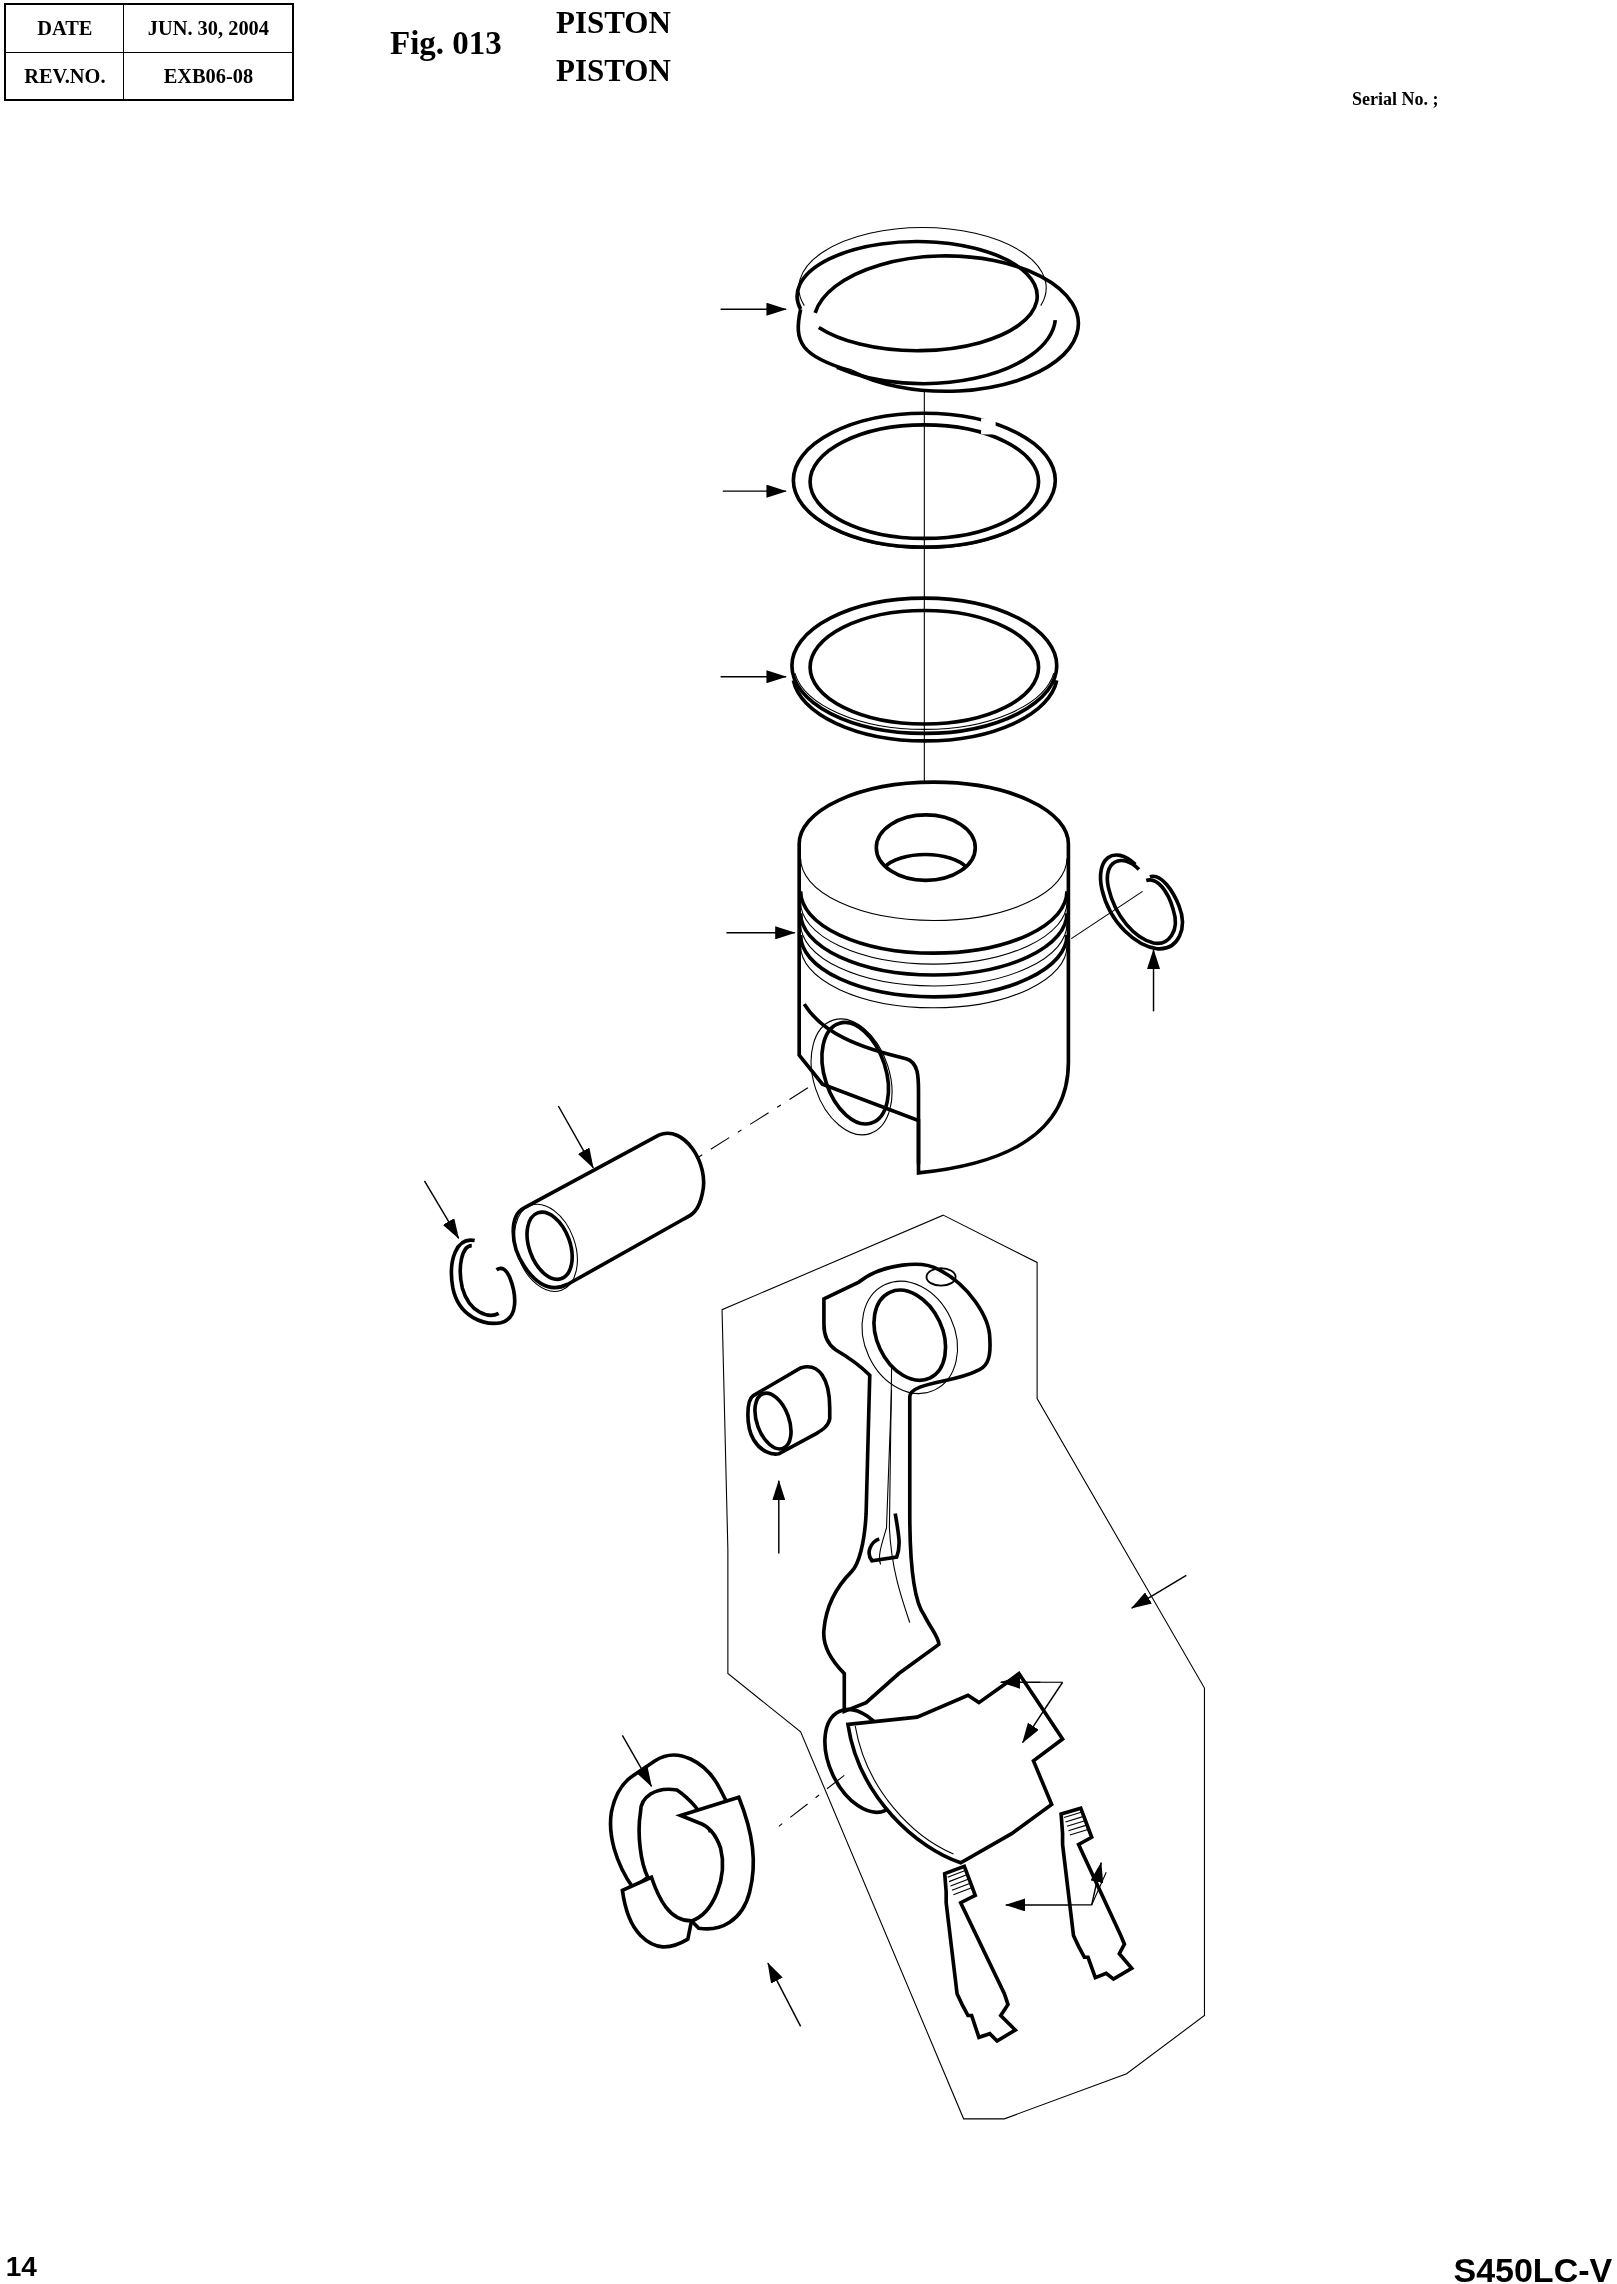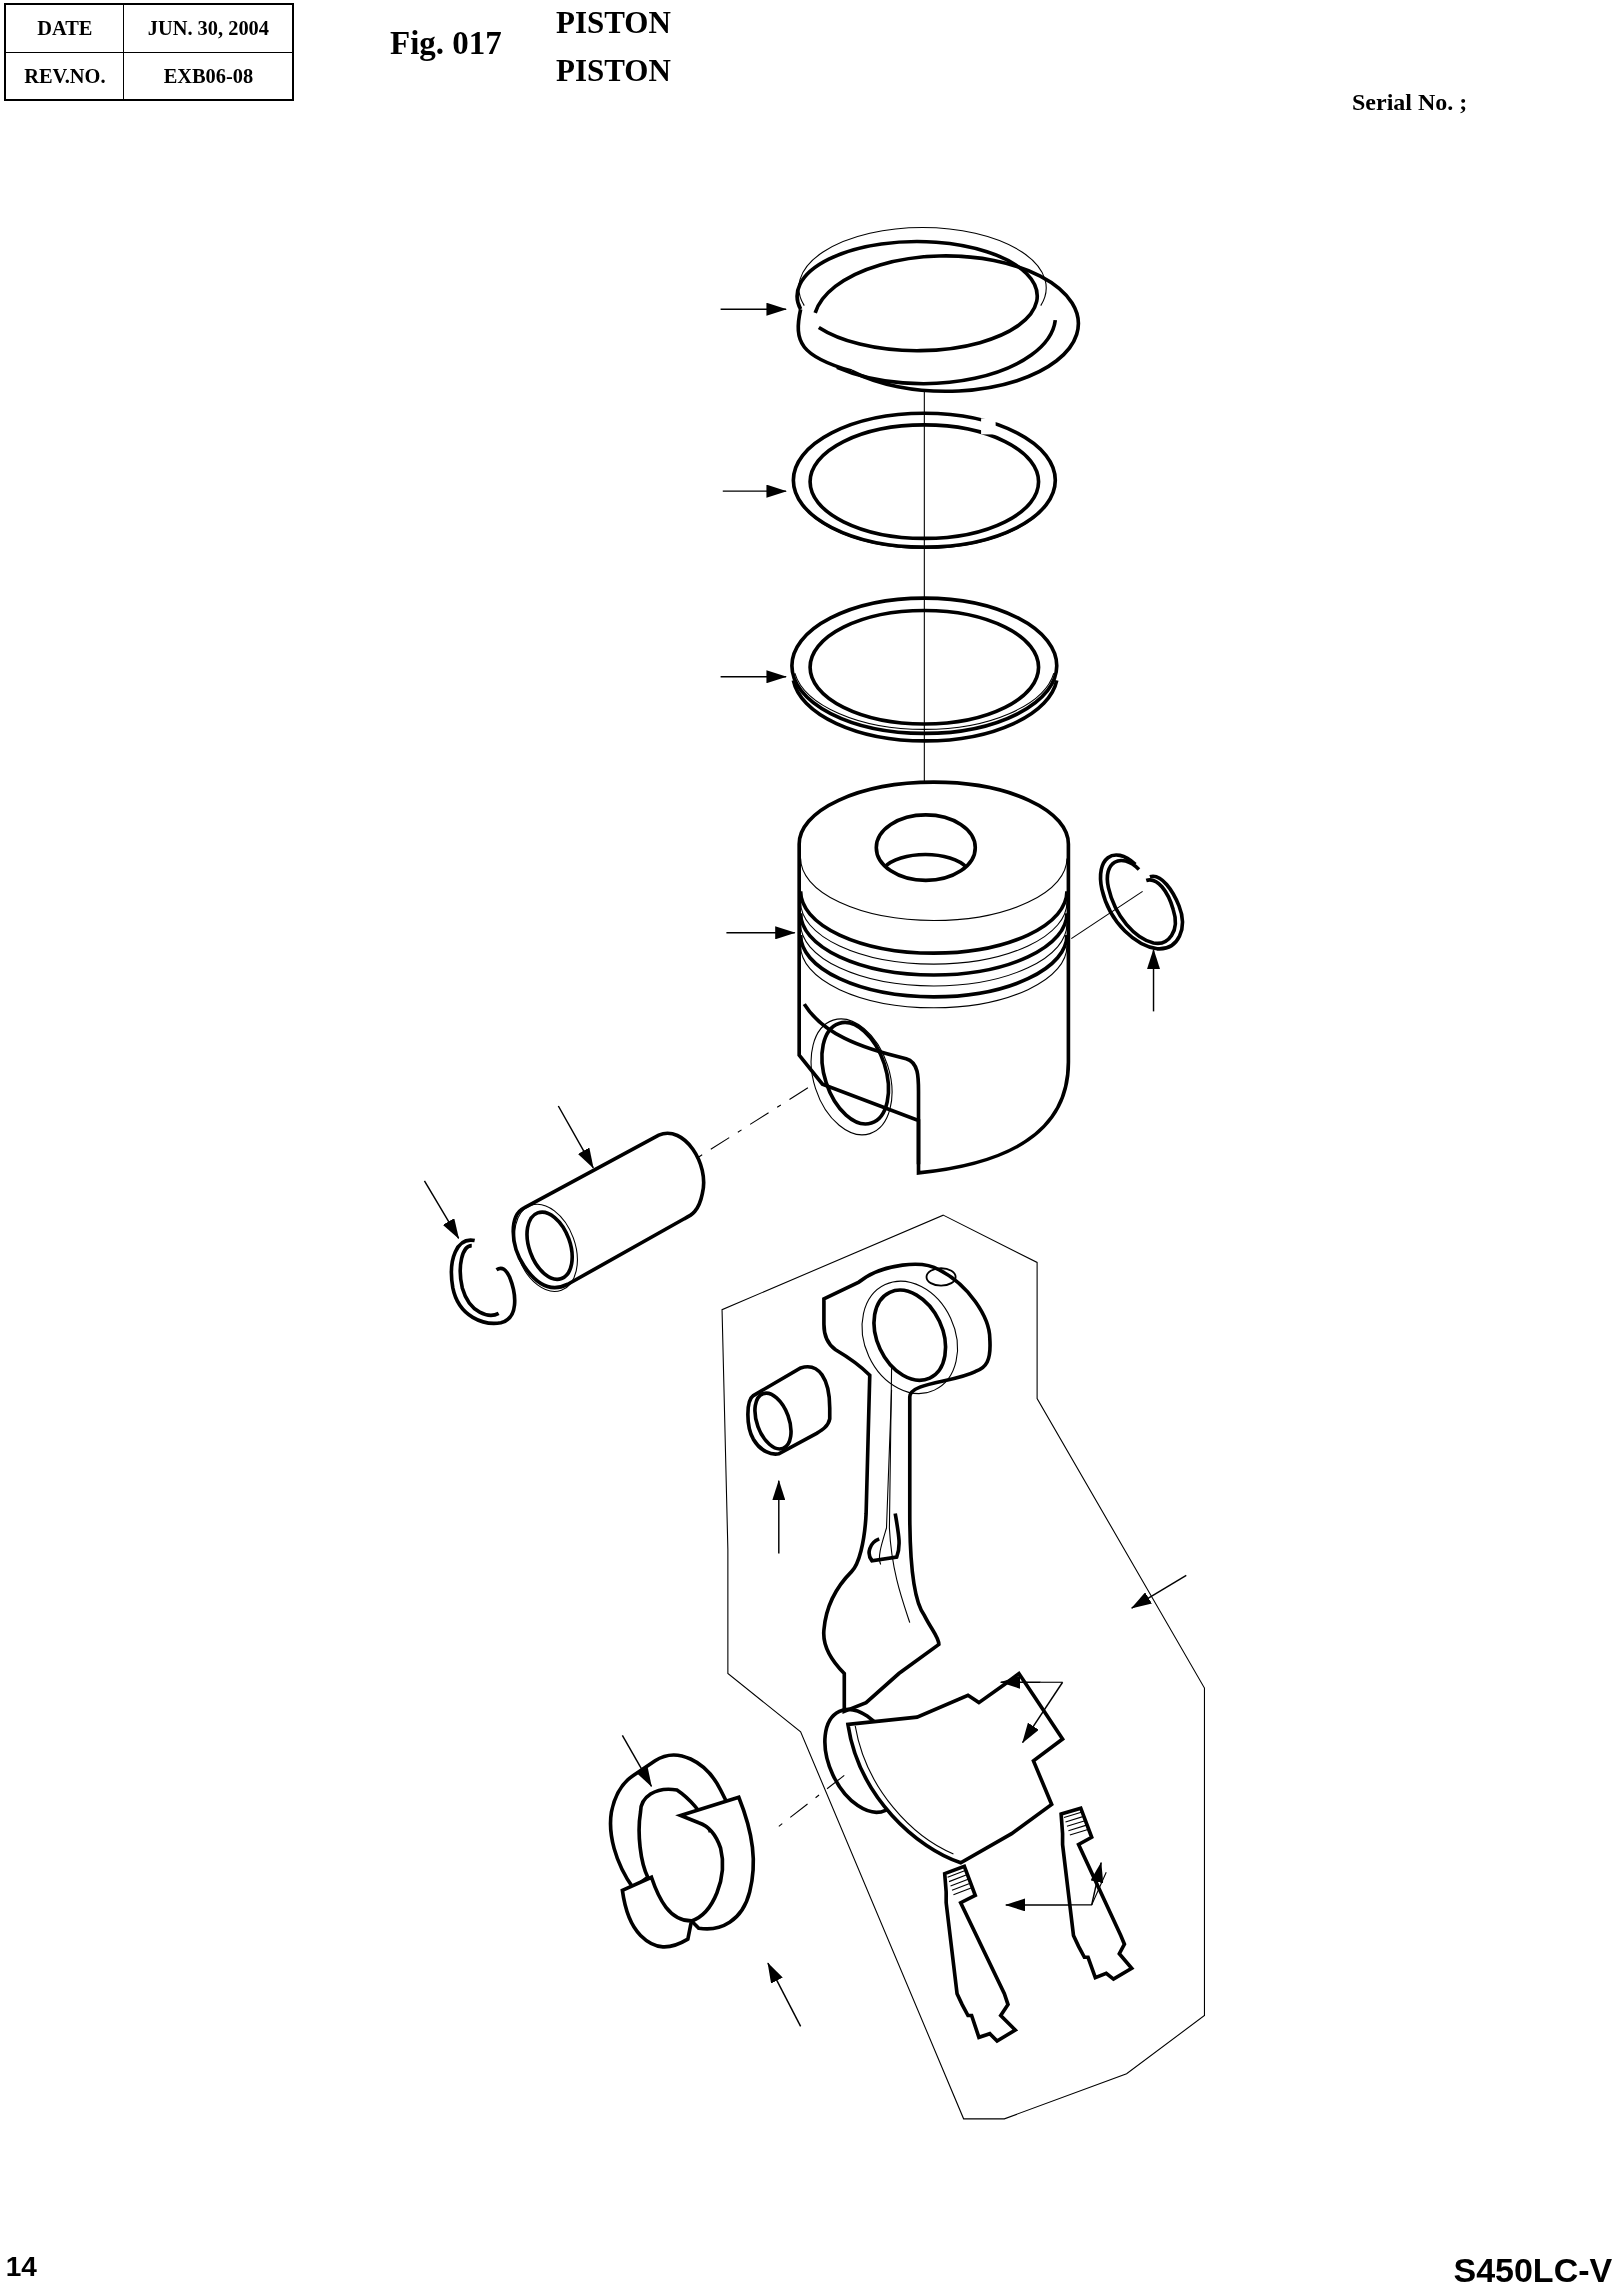--- a/index.html
+++ b/index.html
@@ -19,21 +19,21 @@
     font-family: "Liberation Serif", "DejaVu Serif", serif; font-weight: bold; font-size: 33px;
   }
   .fig-title {
     position: absolute; left: 556px; font-family: "Liberation Serif", "DejaVu Serif", serif;
     font-weight: bold; font-size: 31px; line-height: 33px;
   }
   .fig-title.t1 { top: 5.8px; }
   .fig-title.t2 { top: 54px; }
   .serial {
     position: absolute; left: 1352px; top: 89px;
-    font-family: "Liberation Serif", "DejaVu Serif", serif; font-weight: bold; font-size: 24px;
+    font-family: "Liberation Serif", "DejaVu Serif", serif; font-weight: bold; font-size: 18px;
   }
   .page-number {
     position: absolute; left: 5.8px; top: 2251px;
     font-family: "Liberation Sans", "DejaVu Sans", sans-serif; font-weight: bold; font-size: 28px;
   }
   .model-code {
     position: absolute; right: 5.8px; top: 2251px;
     font-family: "Liberation Sans", "DejaVu Sans", sans-serif; font-weight: bold; font-size: 34px;
   }
   svg.drawing { position: absolute; left: 0; top: 0; }
@@ -50,21 +50,21 @@
   <div class="info-row">
     <div class="info-cell label">DATE</div>
     <div class="info-cell value">JUN. 30, 2004</div>
   </div>
   <div class="info-row">
     <div class="info-cell label">REV.NO.</div>
     <div class="info-cell value">EXB06-08</div>
   </div>
 </div>
 
-<div class="fig-number">Fig. 017</div>
+<div class="fig-number">Fig. 013</div>
 <div class="fig-title t1">PISTON</div>
 <div class="fig-title t2">PISTON</div>
 <div class="serial">Serial No. ;</div>
 
 <svg class="drawing" width="1618" height="2284" viewBox="0 0 2223 3139">
   <defs>
     <marker id="arr" markerWidth="12" markerHeight="8" refX="11" refY="4" orient="auto" markerUnits="userSpaceOnUse">
       <path d="M0,0 L12,4 L0,8 Z" fill="#000" transform="scale(2.2)"></path>
     </marker>
     <marker id="arrow" markerWidth="28" markerHeight="18" refX="27" refY="9" orient="auto" markerUnits="userSpaceOnUse">

